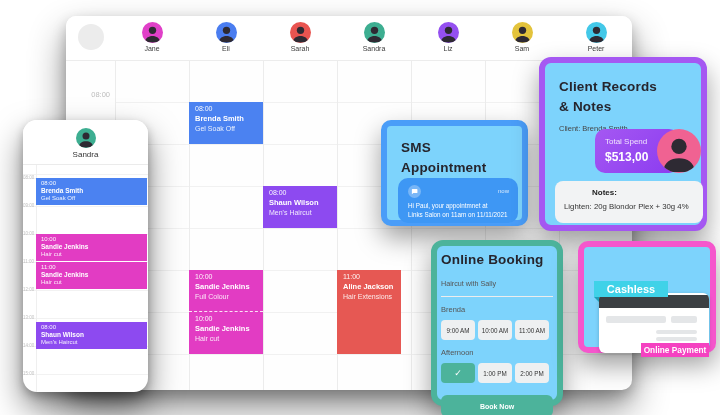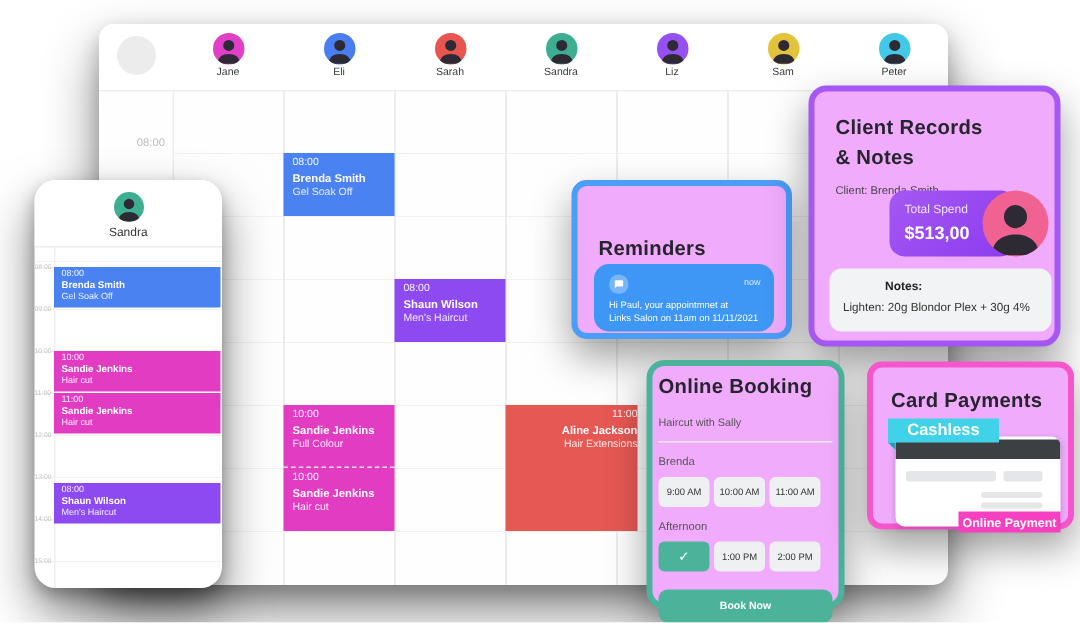--- a/index.html
+++ b/index.html
@@ -35,21 +35,21 @@
     background-image:repeating-linear-gradient(to bottom,#f2f2f2 0 1px,transparent 1px 28px);
     background-position:0 14px;}
   .phone-sched::before{content:"";position:absolute;left:13px;top:0;bottom:0;width:1px;background:#efefef;}
   .ptime{position:absolute;left:0;width:11px;text-align:right;font-size:4.5px;color:#c2c2c2;}
   .pev{position:absolute;left:13px;width:111px;color:#fff;box-sizing:border-box;padding:2px 0 0 5px;overflow:hidden;}
   .pev .t{font-size:6px;opacity:.95;}
   .pev .n{font-size:6.5px;font-weight:bold;margin-top:1px;}
   .pev .s{font-size:6px;opacity:.9;margin-top:1px;}
 
   
-  .card{position:absolute;background:#f0abfc;border:4px solid #4d7c0f;box-sizing:border-box;
+  .card{position:absolute;background:#7dd3fc;border:6px solid #4d7c0f;box-sizing:border-box;
     box-shadow:0 12px 26px rgba(0,0,0,.38);}
   .card-title{font-size:13.5px;font-weight:600;color:#26252d;line-height:20px;letter-spacing:.2px;}
 
   .sms-card{left:381px;top:120px;width:147px;height:106px;border-radius:10px;z-index:4;padding:12px 14px;}
   .sms-bubble{position:absolute;left:11px;top:52px;width:120px;height:45px;border-radius:10px;background:#3e97f4;}
   .sms-ico{position:absolute;left:10px;top:7px;width:13px;height:13px;border-radius:50%;
     background:rgba(255,255,255,.3);display:flex;align-items:center;justify-content:center;}
   .sms-now{position:absolute;right:9px;top:10px;font-size:6px;color:rgba(255,255,255,.8);}
   .sms-msg{position:absolute;left:10px;font-size:6.3px;color:#fff;white-space:nowrap;}
 
@@ -157,21 +157,21 @@
       <div class="ev" style="left: 123px; top: 254px; width: 74px; height: 42px; background: rgb(226, 60, 195); border-bottom: 1px dashed rgba(255, 255, 255, 0.85);">
         <div class="t">10:00</div>
         <div class="n">Sandie Jenkins</div>
         <div class="s">Full Colour</div>
       </div>
       <div class="ev" style="left: 123px; top: 296px; width: 74px; height: 42px; background: rgb(226, 60, 195);">
         <div class="t">10:00</div>
         <div class="n">Sandie Jenkins</div>
         <div class="s">Hair cut</div>
       </div>
-      <div class="ev" style="left: 271px; top: 254px; width: 88px; height: 84px; background: rgb(230, 88, 83); text-align: right;">
+      <div class="ev" style="left: 271px; top: 254px; width: 64px; height: 84px; background: rgb(230, 88, 83);">
         <div class="t">11:00</div>
         <div class="n">Aline Jackson</div>
         <div class="s">Hair Extensions</div>
       </div>
     </div>
 
   <div class="phone">
     <div class="phone-header">
       <div class="pav" style="background: rgb(61, 174, 145);"><svg viewBox="0 0 24 24" width="100%" height="100%">
             <circle cx="12" cy="9.5" r="4.2" fill="#2e2a33"></circle>
@@ -206,21 +206,21 @@
         <div class="pev" style="top: 158.2px; height: 27px; background: rgb(141, 74, 240);">
           <div class="t">08:00</div>
           <div class="n">Shaun Wilson</div>
           <div class="s">Men's Haircut</div>
         </div>
       </div>
   </div>
 
   <div class="card sms-card" style="border-color: rgb(74, 157, 248);">
     <div class="card-title">
-      <br>
+      <span>SMS Appointment</span><br>
       <span>Reminders</span>
     </div>
     <div class="sms-bubble" style="background: rgb(62, 151, 244);">
       <div class="sms-ico">
         <svg viewBox="0 0 24 24" width="7" height="7" fill="#fff">
             <path d="M4 3h16a2 2 0 0 1 2 2v10a2 2 0 0 1-2 2H8l-5 4V5a2 2 0 0 1 2-2z"></path>
           </svg>
       </div>
       <div class="sms-now">now</div>
       <div class="sms-msg" style="top:24px">Hi Paul, your appointmnet at</div>
@@ -262,21 +262,20 @@
         <div class="slot sel" style="background: rgb(76, 179, 155);">
           <div class="check">✓</div>
         </div>
         <div class="slot">1:00 PM</div>
         <div class="slot">2:00 PM</div>
       </div>
     <div class="book" style="background: rgb(76, 179, 155);">Book Now</div>
   </div>
 
   <div class="card payments-card" style="border-color: rgb(245, 86, 204);">
-    <div class="card-title">Card Payments</div>
     <div class="cash-fold"></div>
     <div class="badge-cashless" style="background: rgb(63, 210, 232);">Cashless</div>
     <div class="cc">
       <div class="cc-stripe"></div>
       <div class="cc-bar" style="left:7px;top:23px;width:60px;height:7px"></div>
       <div class="cc-bar" style="left:72px;top:23px;width:26px;height:7px"></div>
       <div class="cc-bar" style="left:57px;top:37px;width:41px;height:4px"></div>
       <div class="cc-bar" style="left:57px;top:44px;width:41px;height:4px"></div>
     </div>
     <div class="badge-online" style="background: rgb(245, 65, 193);">Online Payment</div>

